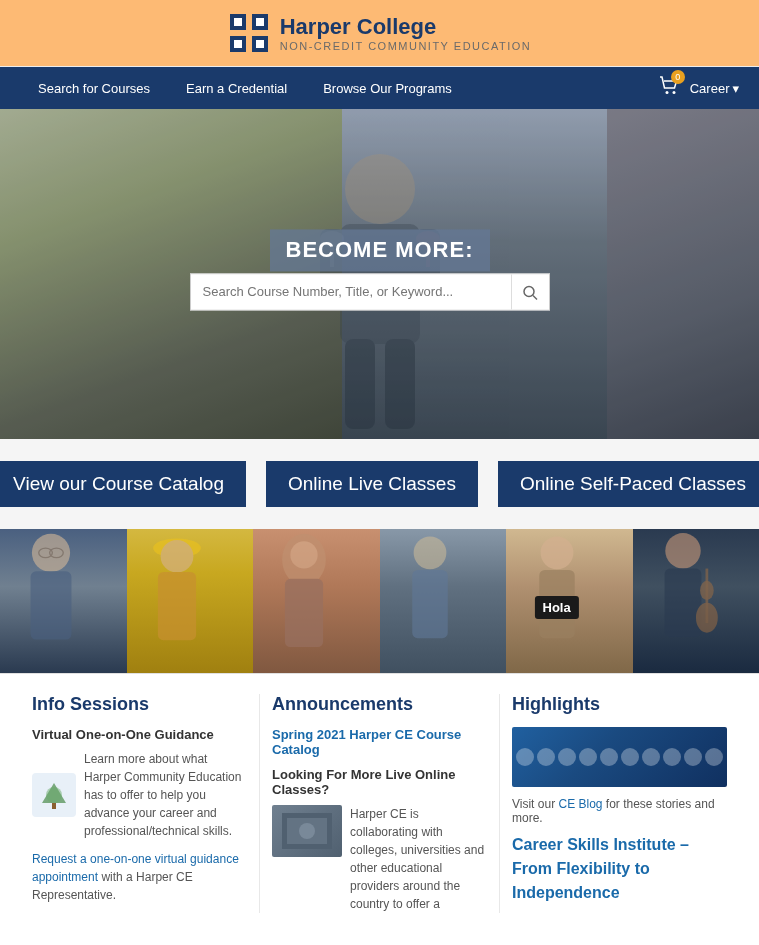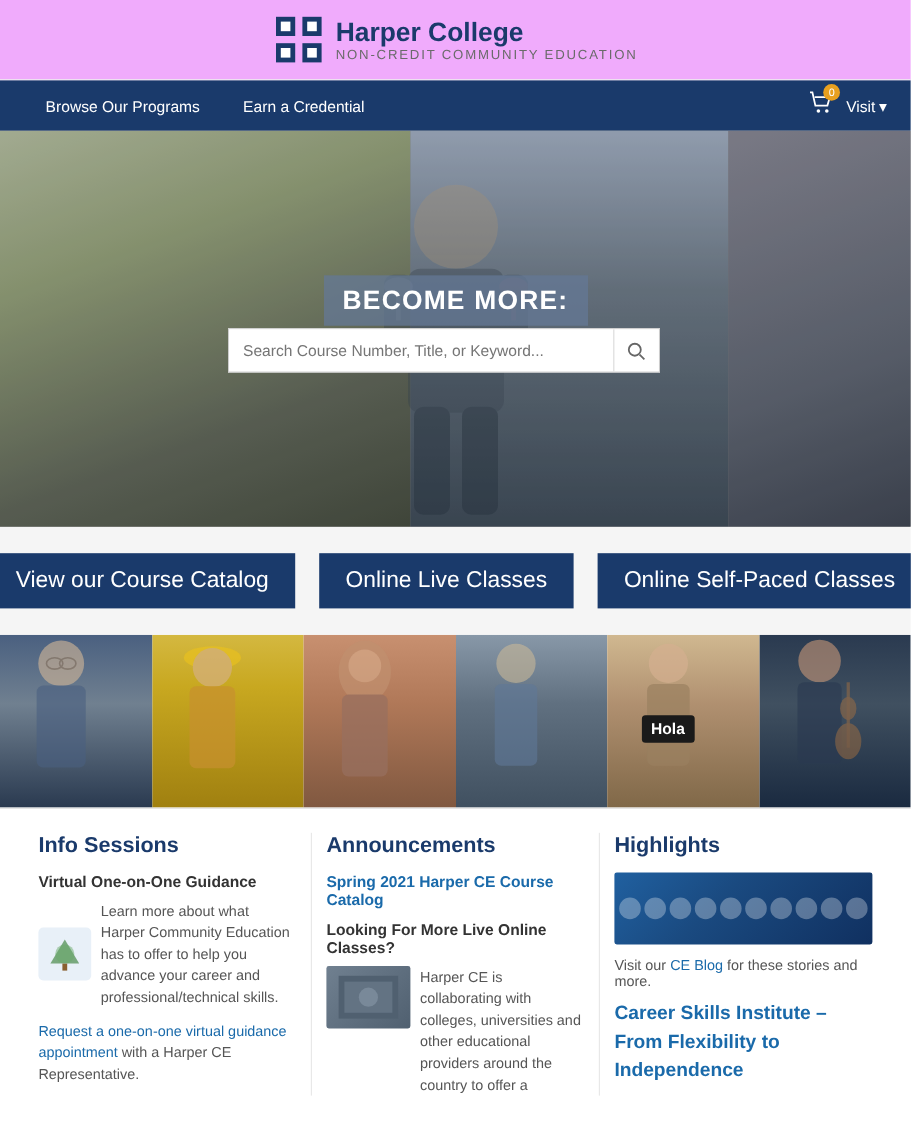--- a/index.html
+++ b/index.html
@@ -4,21 +4,21 @@
   <style>
     * { margin: 0; padding: 0; box-sizing: border-box; }
     body { font-family: Arial, sans-serif; width: 759px; overflow-x: hidden; background: #fff; }
 
     
     .header {
       display: flex;
       align-items: center;
       justify-content: center;
       padding: 12px 32px;
-      background: #f0abfc;
+      background: #fdba74;
       border-bottom: 1px solid #eee;
     }
     .logo-area {
       display: flex;
       align-items: center;
       gap: 10px;
     }
     .logo-text-main {
       font-size: 22px;
       font-weight: bold;
@@ -388,34 +388,35 @@
     </svg>
     <div>
       <div class="logo-text-main">Harper College</div>
       <div class="logo-text-sub">Non-Credit Community Education</div>
     </div>
   </div>
 </div>
 
 <nav class="nav-bar">
   <div class="nav-links">
+    <a class="nav-link">Search for Courses</a>
+    <a class="nav-link">Earn a Credential</a>
     <a class="nav-link">Browse Our Programs</a>
-    <a class="nav-link">Earn a Credential</a>
   </div>
   <div class="nav-right">
     <div class="cart-icon-wrap">
       <svg width="22" height="22" viewBox="0 0 22 22" fill="none" xmlns="http://www.w3.org/2000/svg">
         <path d="M2 2h2l2.5 11h10l2-7H6" stroke="#fff" stroke-width="1.5" fill="none"></path>
         <circle cx="9" cy="17.5" r="1.5" fill="#fff"></circle>
         <circle cx="16" cy="17.5" r="1.5" fill="#fff"></circle>
       </svg>
       <span class="cart-badge">0</span>
     </div>
     <div class="login-btn">
-      <span>Visit</span>
+      <span>Career</span>
       <span>▾</span>
     </div>
   </div>
 </nav>
 
 <div class="hero">
   <div class="hero-photo-strip">
     <div class="hero-photo-left"></div>
     <div class="hero-photo-center">
 

